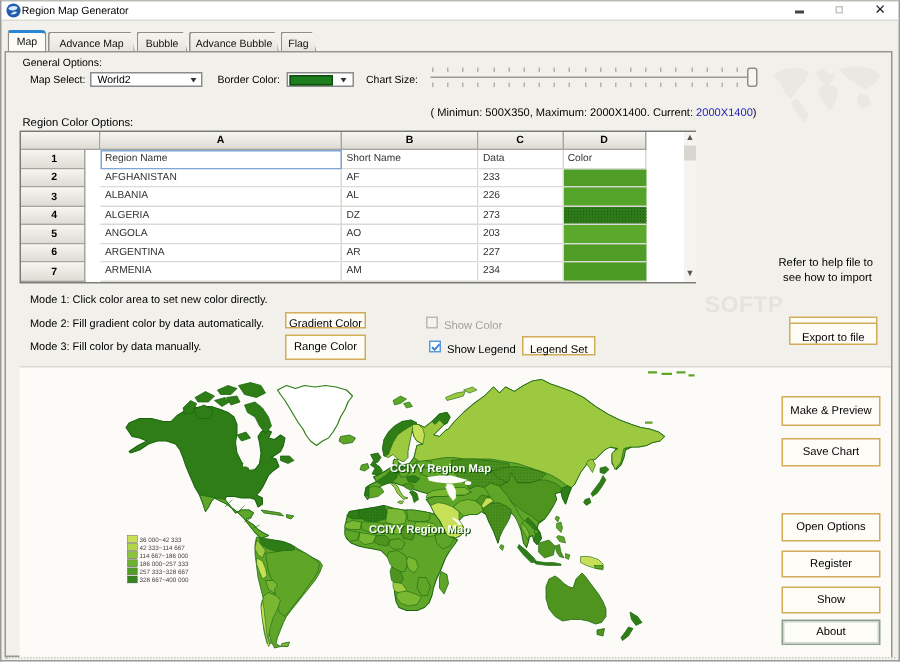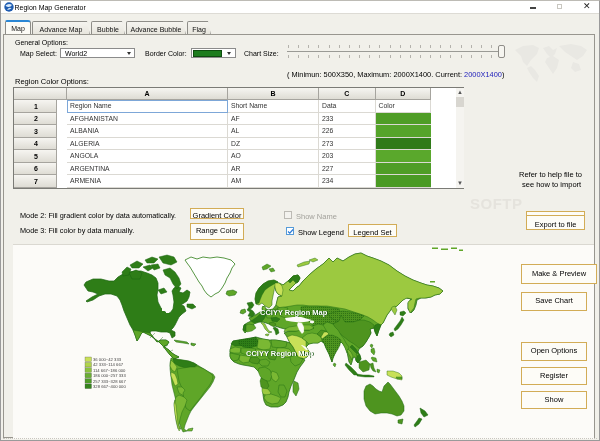--- a/index.html
+++ b/index.html
@@ -106,26 +106,27 @@
       <div class="gc" style="left:53px;top:87px;width:161px;height:12.5px;">ARMENIA</div>
       <div class="gc" style="left:214px;top:87px;width:91px;height:12.5px;">AM</div>
       <div class="gc" style="left:305px;top:87px;width:56.5px;height:12.5px;">234</div>
       <div class="gd" style="left:361.5px;top:87px;width:55.5px;height:12.5px;background-color:#4a9a24;"></div>
       <div style="position:absolute;left:442px;top:0px;width:8px;height:100px;background:#f5f4f0;"></div>
       <div style="position:absolute;left:442px;top:0px;width:8px;height:9px;font-size:6px;color:#555;text-align:center;line-height:9px;">▲</div>
       <div style="position:absolute;left:442px;top:9px;width:8px;height:10px;background:#d8d6d0;"></div>
       <div style="position:absolute;left:442px;top:91px;width:8px;height:9px;font-size:6px;color:#555;text-align:center;line-height:9px;">▼</div>
     </div>
 
+  <div class="lbl" style="left:19px;top:194px;font-size:7.3px;">Mode 1: Click color area to set new color directly.</div>
   <div class="lbl" style="left:19px;top:209.5px;font-size:7.3px;">Mode 2: Fill gradient color by data automatically.</div>
   <div class="lbl" style="left:19px;top:224.5px;font-size:7.3px;">Mode 3: Fill color by data manually.</div>
   <div class="goldbtn" style="left:189px;top:207px;width:54px;height:11px;padding-top:1.5px;">Gradient Color</div>
   <div class="goldbtn" style="left:189px;top:222px;width:54px;height:17px;padding-top:1.5px;">Range Color</div>
   <div style="position:absolute;left:283px;top:210px;width:8px;height:8px;border:1px solid #bcbab4;background:#f3f2ee;"></div>
-  <div class="lbl" style="left:295px;top:210.5px;color:#a3a19b;font-size:7.5px;">Show Name</div>
+  <div class="lbl" style="left:295px;top:210.5px;color:#a3a19b;font-size:7.5px;">Show Color</div>
   <div style="position:absolute;left:285px;top:226px;width:8px;height:8px;border:1px solid #569bd8;background:#fff;"></div>
   <svg style="position:absolute;left:286px;top:227px;" width="7" height="7" viewBox="0 0 7 7">
       <path d="M1,3.5 L2.8,5.2 6,1.5" stroke="#2a7ad8" stroke-width="1.2" fill="none"></path>
     </svg>
   <div class="lbl" style="left:297px;top:226.5px;font-size:7.5px;">Show Legend</div>
   <div class="goldbtn" style="left:347px;top:223px;width:49px;height:13px;padding-top:2.5px;">Legend Set</div>
 
   <div class="lbl" style="left:518px;top:169px;font-size:7.5px;">Refer to help file to</div>
   <div class="lbl" style="left:521px;top:179px;font-size:7.5px;">see how to import</div>
   <div style="position:absolute;left:469px;top:194px;font-size:15px;font-weight:bold;color:#e5e3dd;letter-spacing:0.5px;">SOFTP</div>
@@ -279,25 +280,26 @@
 <text x="80" y="126.8" font-family="Liberation Sans,sans-serif" font-size="4.2" fill="#444">114 667~186 000</text>
 <rect x="72" y="128.2" width="6.5" height="4.6" fill="#6ab032" stroke="#555" stroke-width="0.3"></rect>
 <text x="80" y="132.2" font-family="Liberation Sans,sans-serif" font-size="4.2" fill="#444">186 000~257 333</text>
 <rect x="72" y="133.6" width="6.5" height="4.6" fill="#4f9d26" stroke="#555" stroke-width="0.3"></rect>
 <text x="80" y="137.6" font-family="Liberation Sans,sans-serif" font-size="4.2" fill="#444">257 333~328 667</text>
 <rect x="72" y="139.0" width="6.5" height="4.6" fill="#35851c" stroke="#555" stroke-width="0.3"></rect>
 <text x="80" y="143.0" font-family="Liberation Sans,sans-serif" font-size="4.2" fill="#444">328 667~400 000</text>
 </svg>
     </div>
 
-  <div class="goldbtn" style="left:520px;top:263px;width:76px;height:20px;line-height:17px;">Make &amp; Preview</div>
+  <div class="goldbtn" style="left:520px;top:263px;width:66px;height:20px;line-height:17px;">Make &amp; Preview</div>
   <div class="goldbtn" style="left:520px;top:291px;width:66px;height:19px;line-height:16px;">Save Chart</div>
   <div class="goldbtn" style="left:520px;top:341px;width:66px;height:19px;line-height:16px;">Open Options</div>
   <div class="goldbtn" style="left:520px;top:366px;width:66px;height:18px;line-height:15px;">Register</div>
   <div class="goldbtn" style="left:520px;top:390px;width:66px;height:18px;line-height:15px;">Show</div>
+  <div class="goldbtn" style="left:520px;top:412px;width:66px;height:17px;line-height:14px;border:1px solid #8aa08a;outline:1px solid #cdd8cd;outline-offset:-2px;">About</div>
 
   <div style="position:absolute;left:2px;top:437px;width:594px;border-top:1px dotted #c9c6bf;"></div>
 <div style="position:absolute;left:286px;top:50px;width:214px;height:1px;background:#9a9a95;"></div>
     <div style="position:absolute;left:287px;top:44px;width:1px;height:3px;background:#b4b2ac;"></div>
     <div style="position:absolute;left:287px;top:54px;width:1px;height:3px;background:#b4b2ac;"></div>
     <div style="position:absolute;left:297.15px;top:44px;width:1px;height:3px;background:#b4b2ac;"></div>
     <div style="position:absolute;left:297.15px;top:54px;width:1px;height:3px;background:#b4b2ac;"></div>
     <div style="position:absolute;left:307.3px;top:44px;width:1px;height:3px;background:#b4b2ac;"></div>
     <div style="position:absolute;left:307.3px;top:54px;width:1px;height:3px;background:#b4b2ac;"></div>
     <div style="position:absolute;left:317.45px;top:44px;width:1px;height:3px;background:#b4b2ac;"></div>

